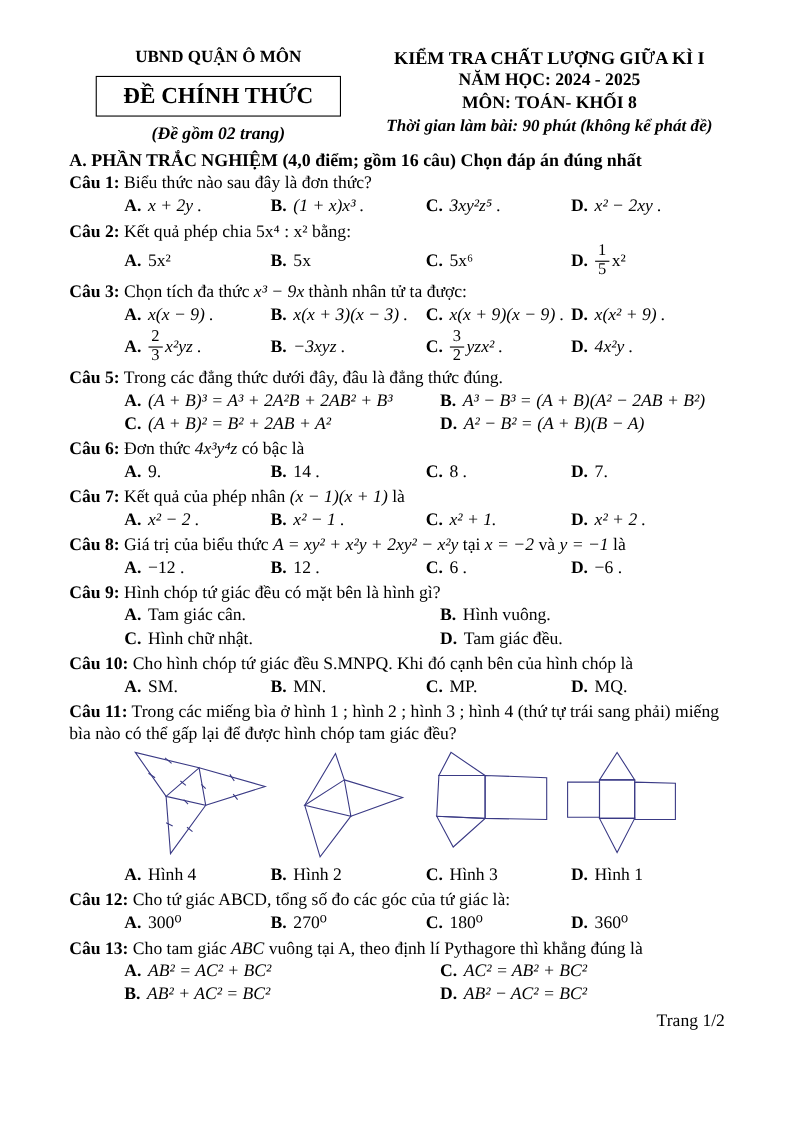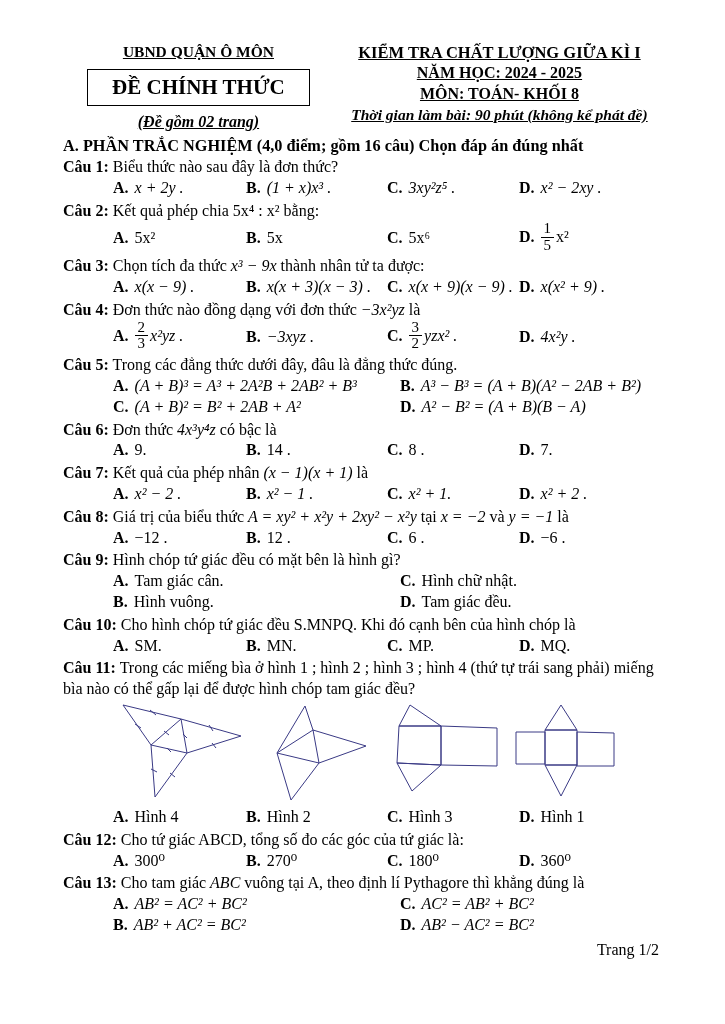--- a/index.html
+++ b/index.html
@@ -3,21 +3,21 @@
 <meta charset="utf-8">
 <style>
   html,body{margin:0;padding:0;}
   body{
     width:725px;height:1024px;overflow:hidden;background:#ffffff;color:#000;
     font-family:"Liberation Serif","DejaVu Serif",serif;font-size:16px;line-height:1.3;
   }
   .page{box-sizing:border-box;width:725px;height:1024px;padding:42px 60px 0 63px;}
 
   
-  .hdr{display:flex;text-decoration:underline;}
+  .hdr{display:flex;}
   .hleft{width:45%;text-align:center;font-weight:bold;}
   .hright{width:55%;text-align:center;font-weight:bold;}
   .hleft .line1{font-size:15.5px;}
   .hleft .line2{font-size:16px;}
   .und{text-decoration:underline;}
   .hright .t1{font-size:16.5px;}
   .hright .t4{font-style:italic;font-size:15.5px;}
   .debox{display:inline-block;border:1.5px solid #000;padding:4px 24px;font-weight:bold;font-size:21px;margin-top:7px;}
   .pagesnote{font-weight:bold;font-style:italic;margin-top:6px;font-size:16px;}
   .secA{font-weight:bold;margin:2px 0 1px;font-size:16.3px;}
@@ -90,21 +90,20 @@
     <p class="stem"><b class="qlab">Câu 3:</b> <span><span>Chọn tích đa thức </span><span class="mi">x³ − 9x</span><span> thành nhân tử ta được:</span></span></p>
     <div class="opts cols4">
         <span class="opt"><b class="olab">A.</b><span class="mi">x(x − 9) .</span></span>
         <span class="opt"><b class="olab">B.</b><span class="mi">x(x + 3)(x − 3) .</span></span>
         <span class="opt"><b class="olab">C.</b><span class="mi">x(x + 9)(x − 9) .</span></span>
         <span class="opt"><b class="olab">D.</b><span class="mi">x(x² + 9) .</span></span>
       </div>
   </div>
 
   <div class="q">
-    <p class="stem"><b class="qlab">Câu 4:</b> <span><span>Đơn thức nào đồng dạng với đơn thức </span><span class="mi">−3x²yz</span><span> là</span></span></p>
     <div class="opts cols4">
         <span class="opt"><b class="olab">A.</b><span class="frac"><span class="fn">2</span><span class="fd">3</span></span><span class="mi">x²yz .</span></span>
         <span class="opt"><b class="olab">B.</b><span class="mi">−3xyz .</span></span>
         <span class="opt"><b class="olab">C.</b><span class="frac"><span class="fn">3</span><span class="fd">2</span></span><span class="mi">yzx² .</span></span>
         <span class="opt"><b class="olab">D.</b><span class="mi">4x²y .</span></span>
       </div>
   </div>
 
   <div class="q">
     <p class="stem"><b class="qlab">Câu 5:</b> <span><span>Trong các đẳng thức dưới đây, đâu là đẳng thức đúng.</span></span></p>
@@ -143,22 +142,22 @@
         <span class="opt"><b class="olab">B.</b><span>12 .</span></span>
         <span class="opt"><b class="olab">C.</b><span>6 .</span></span>
         <span class="opt"><b class="olab">D.</b><span>−6 .</span></span>
       </div>
   </div>
 
   <div class="q">
     <p class="stem"><b class="qlab">Câu 9:</b> <span><span>Hình chóp tứ giác đều có mặt bên là hình gì?</span></span></p>
     <div class="opts cols2">
         <span class="opt"><b class="olab">A.</b><span>Tam giác cân.</span></span>
+        <span class="opt"><b class="olab">B.</b><span>Hình vuông.</span></span>
         <span class="opt"><b class="olab">C.</b><span>Hình chữ nhật.</span></span>
-        <span class="opt"><b class="olab">B.</b><span>Hình vuông.</span></span>
         <span class="opt"><b class="olab">D.</b><span>Tam giác đều.</span></span>
       </div>
   </div>
 
   <div class="q">
     <p class="stem"><b class="qlab">Câu 10:</b> <span><span>Cho hình chóp tứ giác đều S.MNPQ. Khi đó cạnh bên của hình chóp là</span></span></p>
     <div class="opts cols4">
         <span class="opt"><b class="olab">A.</b><span>SM.</span></span>
         <span class="opt"><b class="olab">B.</b><span>MN.</span></span>
         <span class="opt"><b class="olab">C.</b><span>MP.</span></span>

